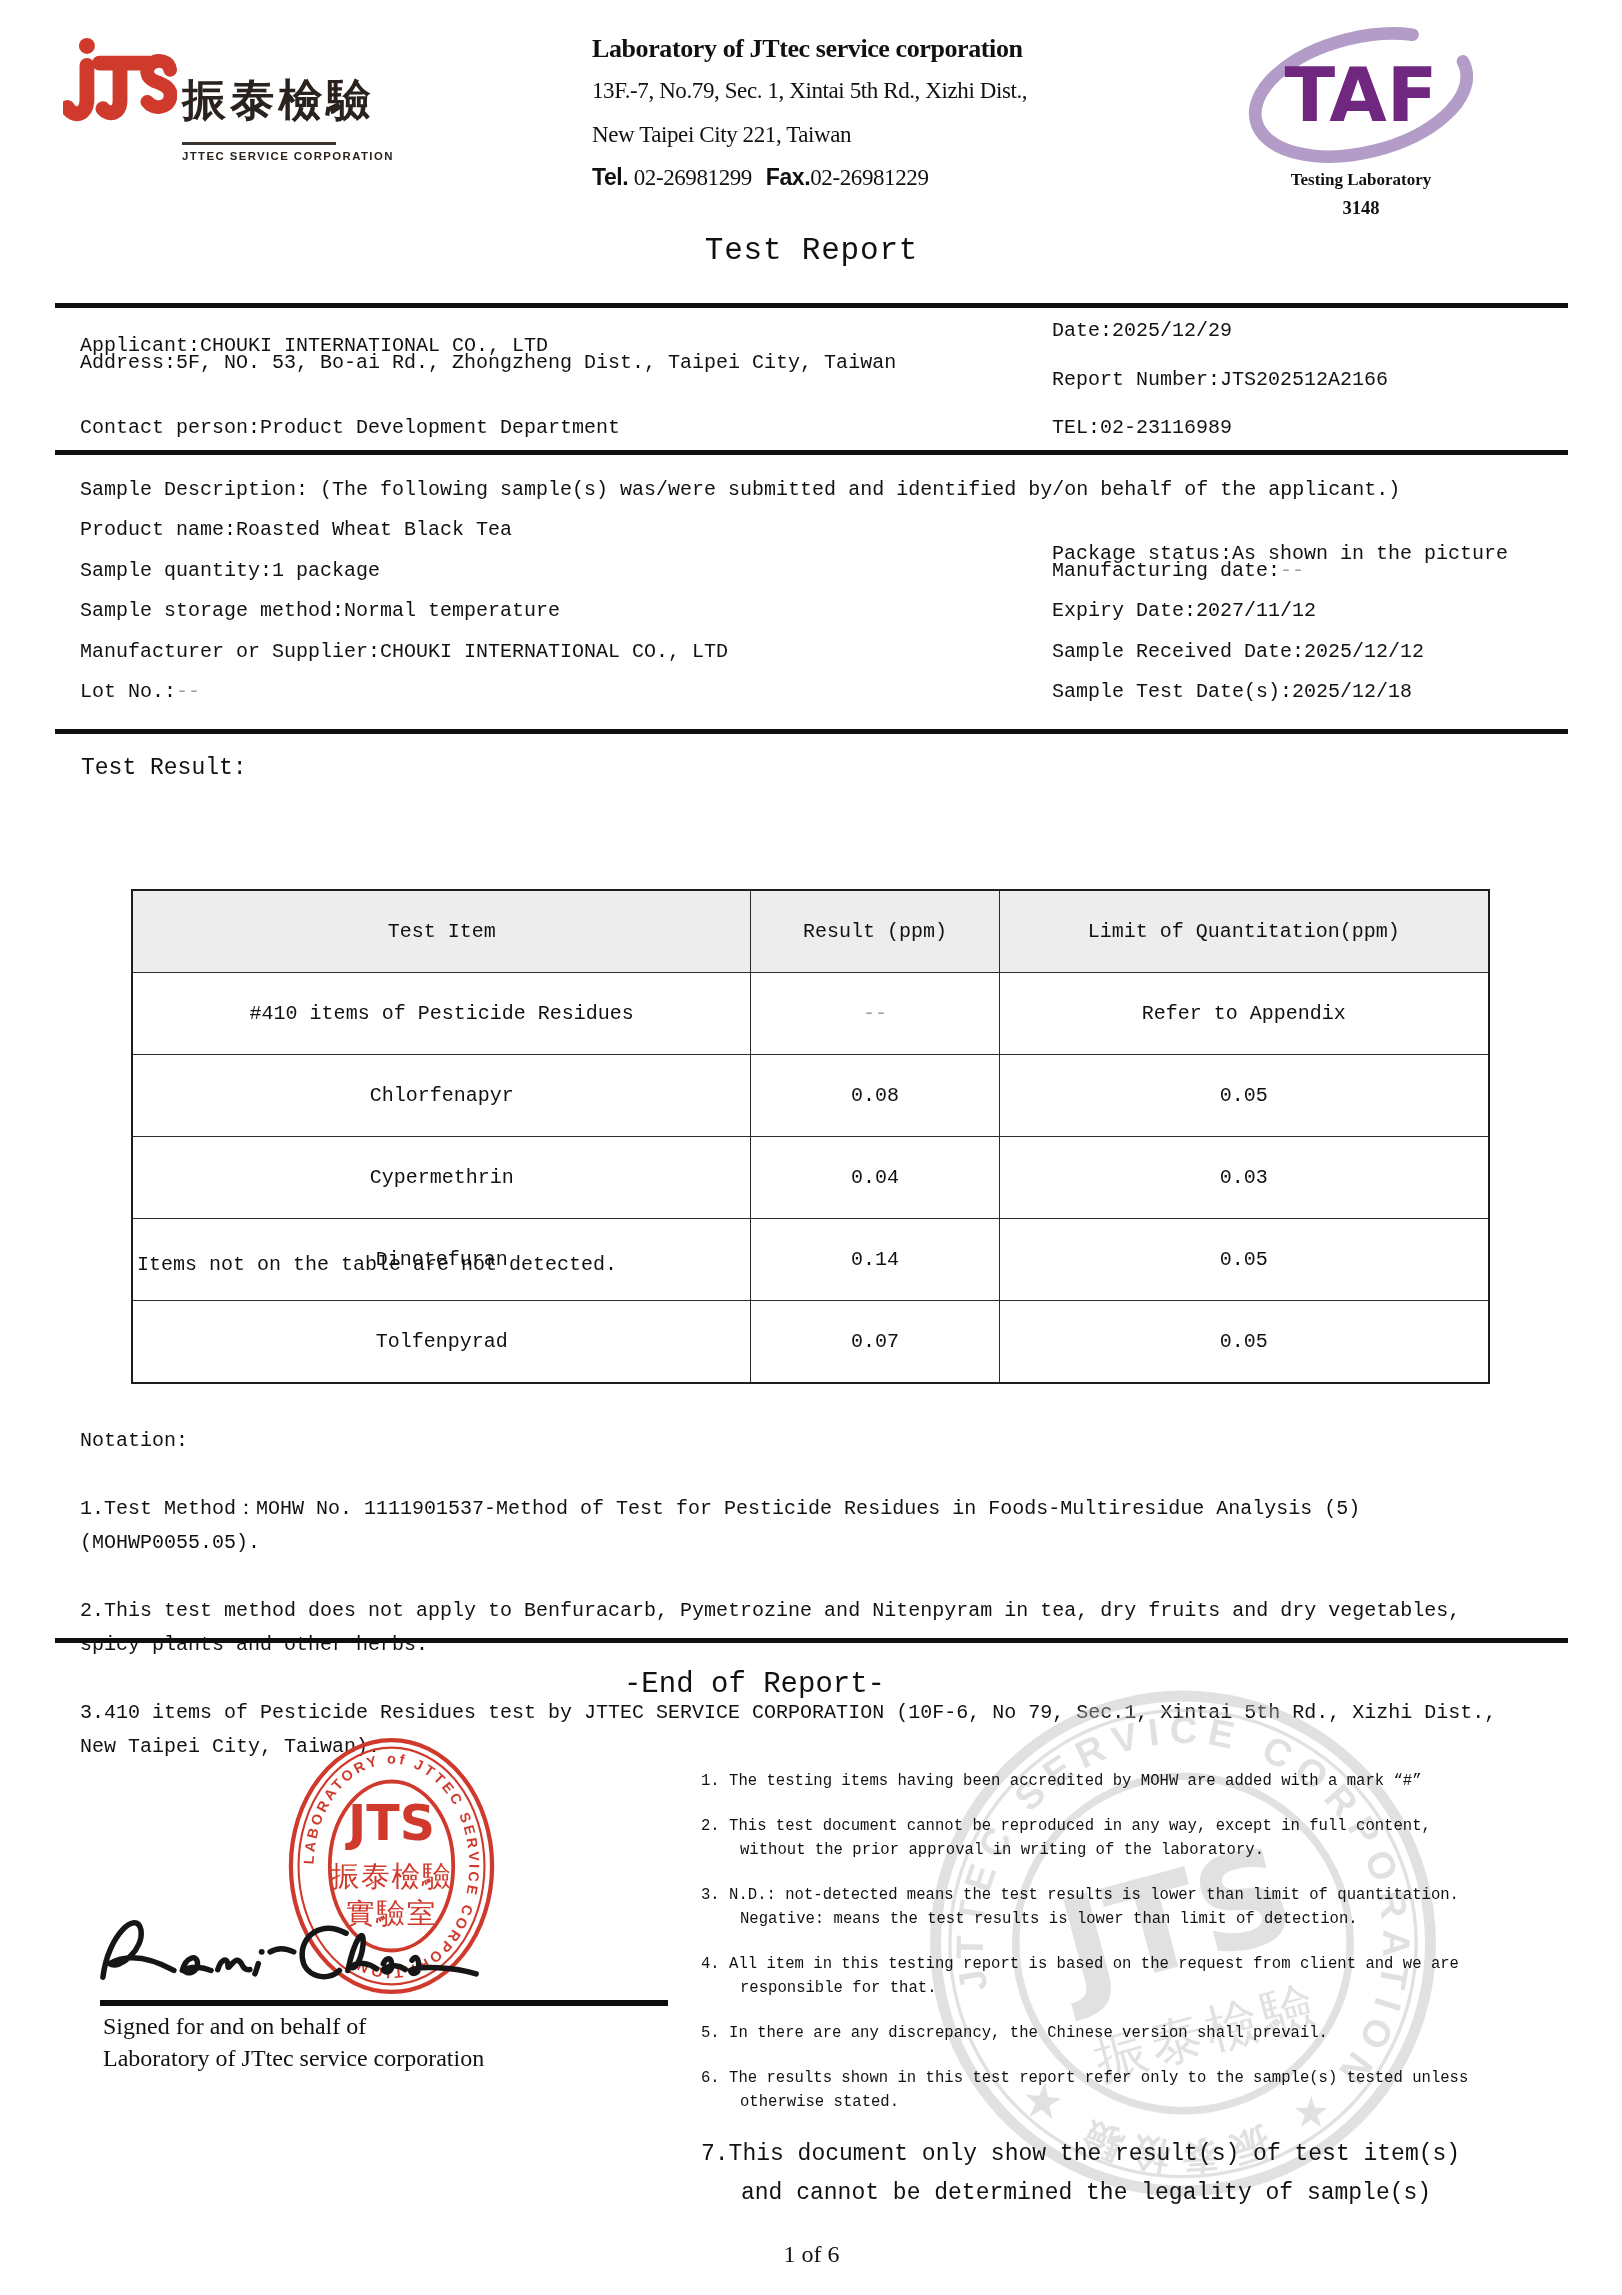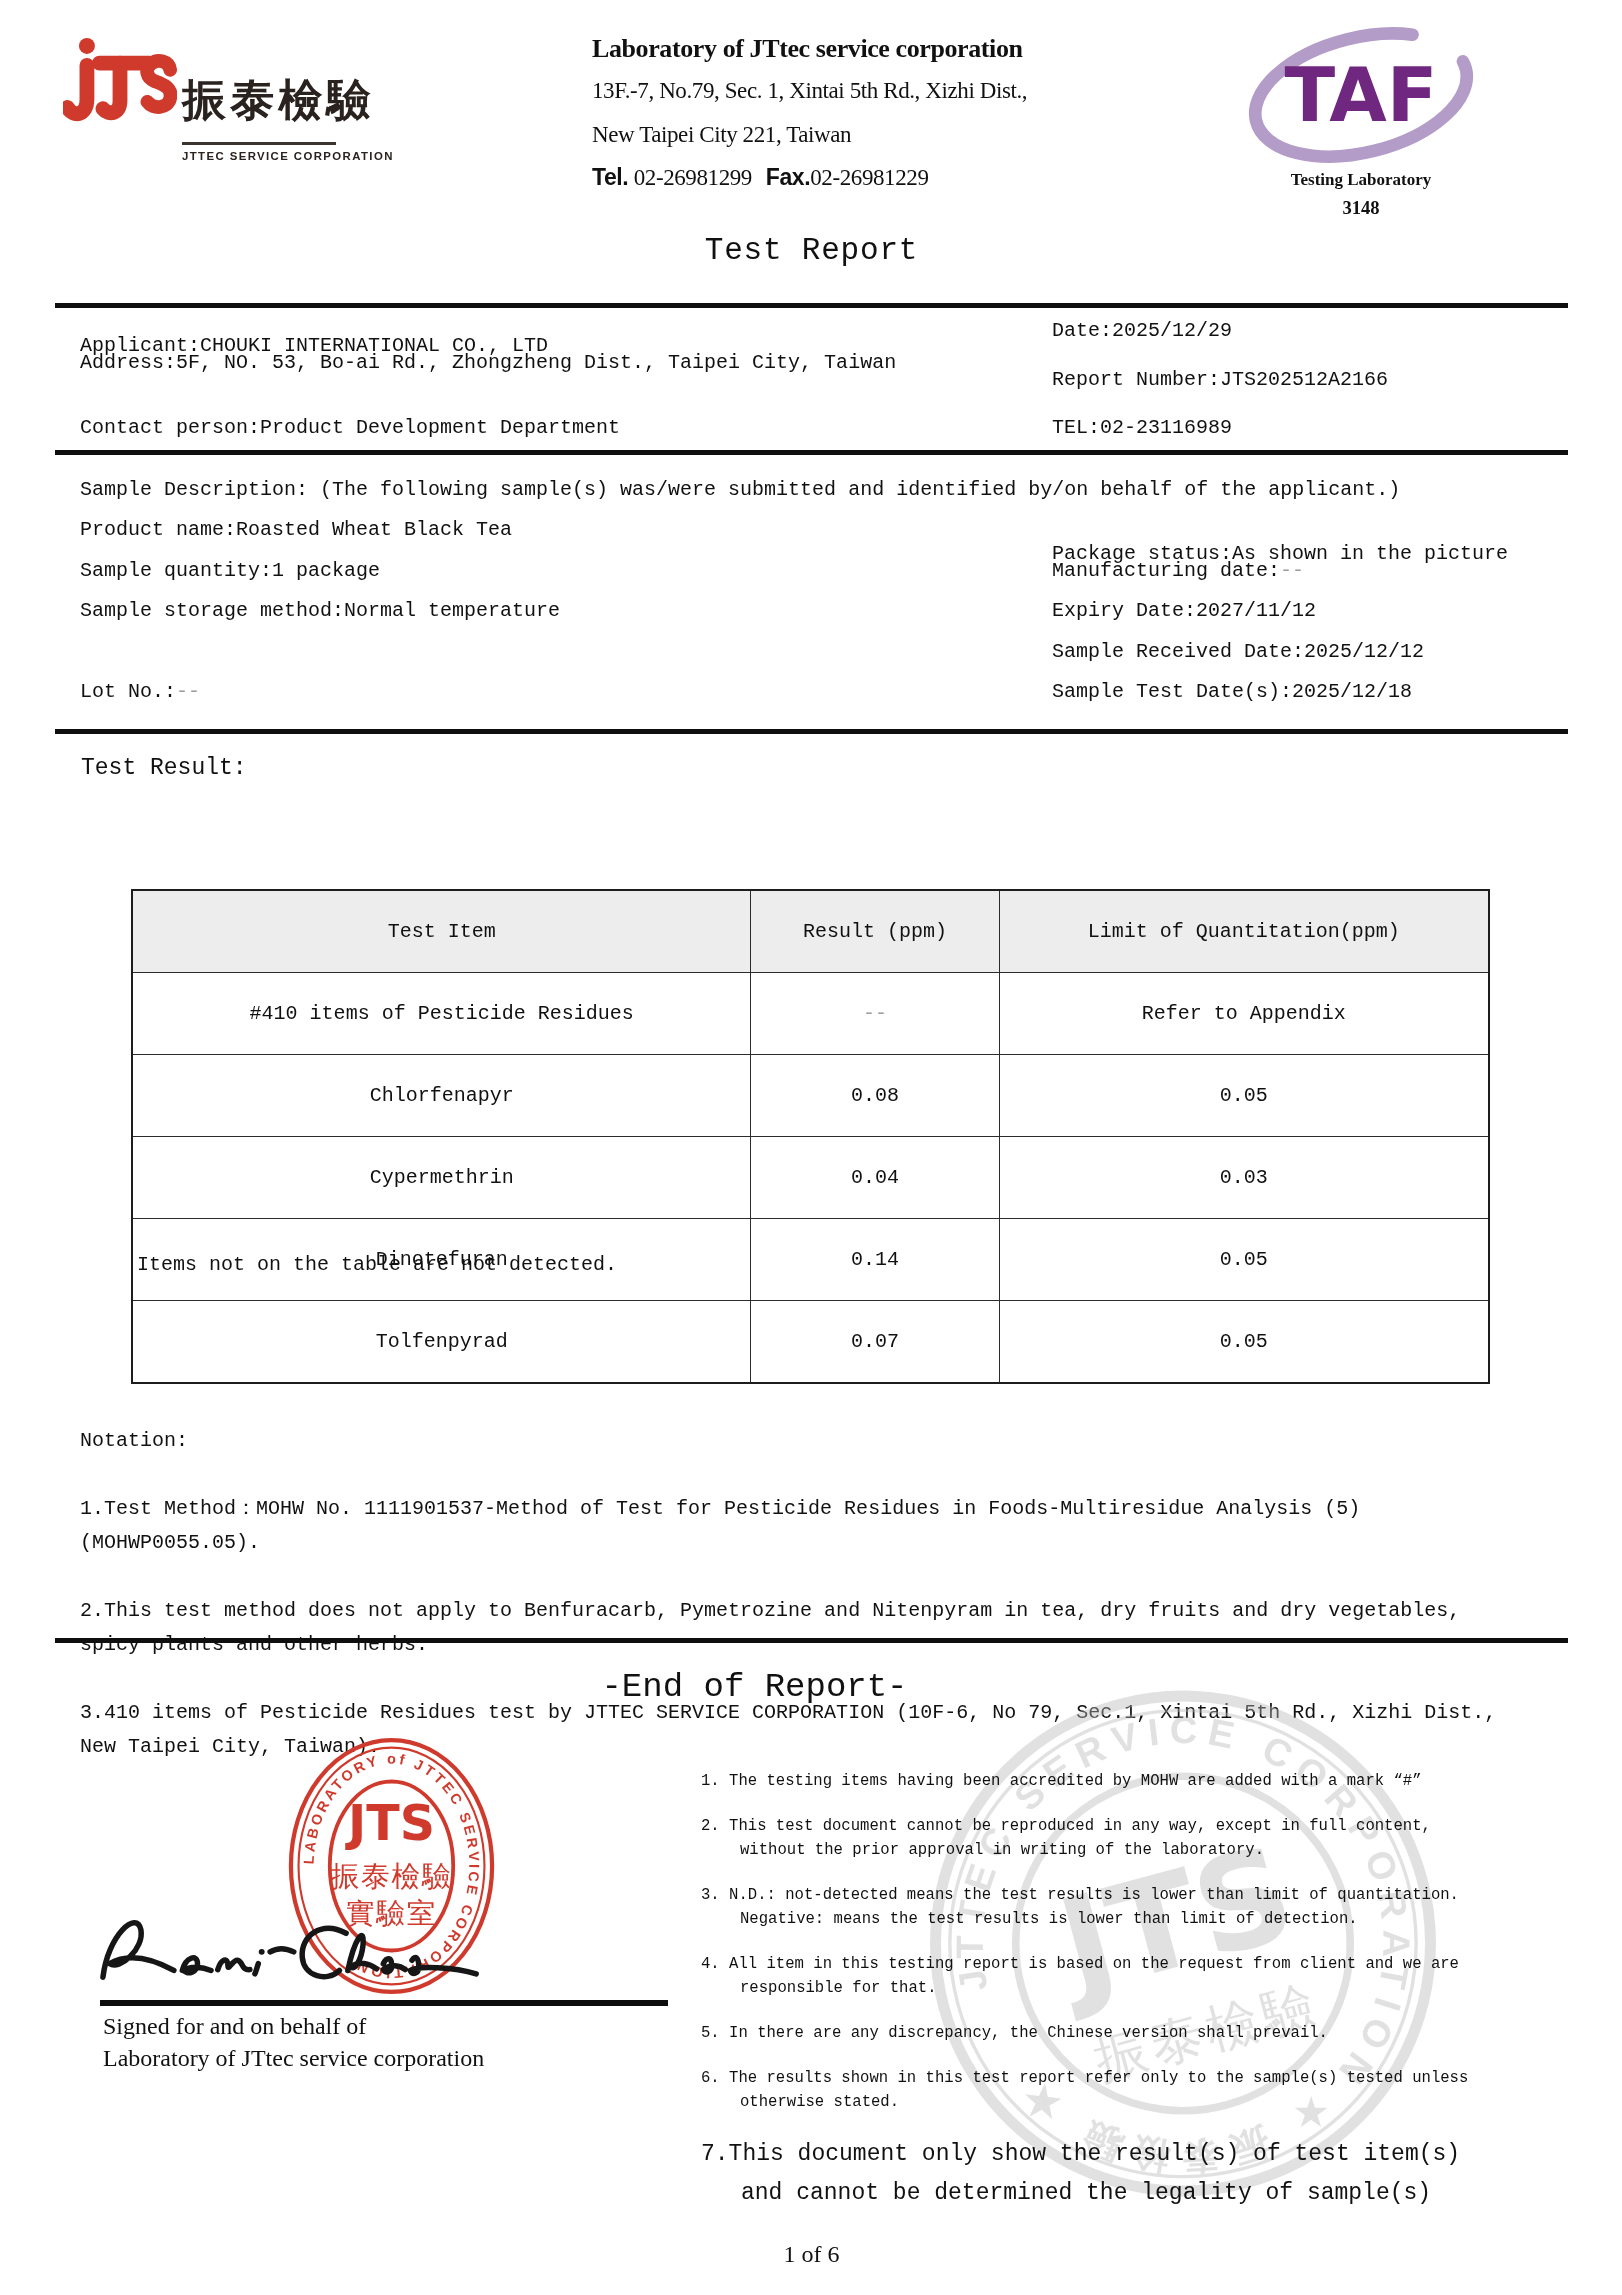--- a/index.html
+++ b/index.html
@@ -28,21 +28,21 @@
   
   .result-table{position:absolute;left:131px;top:889px;width:1359px;border-collapse:collapse;
                 font-size:20px;table-layout:fixed;}
   .result-table td,.result-table th{border:1.7px solid #2b2b2b;height:57px;text-align:center;
                 font-weight:normal;padding:12px;margin-top:20px;}
   .result-table{border:2.5px solid #1d1d1d;}
   .result-table thead th{background:#ededed;}
   .table-note{position:absolute;left:137px;top:1253px;font-size:20px;}
   .notation{position:absolute;left:80px;top:1390px;font-size:20px;line-height:34px;white-space:pre-line;}
   .notation div{white-space:pre-line;}
-  .end-title{position:absolute;left:0;top:1668px;width:1509px;text-align:center;font-size:34px;}
+  .end-title{position:absolute;left:0;top:1668px;width:1509px;text-align:center;font-size:29px;}
   .end-list{position:absolute;left:701px;top:1721px;width:898px;z-index:2;margin-top:48px;}
   .end-item{font-size:15.6px;line-height:24px;white-space:pre-line;padding-left:39px;
             text-indent:-39px;margin-bottom:21px;}
   .end-item-big{font-size:23px;line-height:39px;white-space:pre-line;padding-left:40px;
             text-indent:-40px;margin-top:5px;}
   .sig-line{position:absolute;left:100px;top:2000px;width:568px;height:6px;background:#0d0d0d;}
   .signed-1{position:absolute;left:103px;top:2013px;font-size:24px;font-family:"Liberation Serif",serif;}
   .signed-2{position:absolute;left:103px;top:2045px;font-size:24px;font-family:"Liberation Serif",serif;}
   .footer-page{position:absolute;left:0;top:2241px;width:1623px;text-align:center;font-size:24px;
                font-family:"Liberation Serif",serif;}
@@ -94,20 +94,21 @@
   <div class="info-row" style="left:1052px;top:319px;">Date:2025/12/29</div>
   <div class="info-row" style="left:1052px;top:368px;">Report Number:JTS202512A2166</div>
   <div class="info-row" style="left:1052px;top:416px;">TEL:02-23116989</div>
 
   <div class="rule" style="top:450px;"></div>
 
   <div class="info-row" style="left:80px;top:478px;">Sample Description: (The following sample(s) was/were submitted and identified by/on behalf of the applicant.)</div>
   <div class="info-row" style="left:80px;top:518px;">Product name:Roasted Wheat Black Tea</div>
   <div class="info-row" style="left:80px;top:559px;">Sample quantity:1 package</div>
   <div class="info-row" style="left:80px;top:599px;">Sample storage method:Normal temperature</div>
+  <div class="info-row" style="left:80px;top:640px;">Manufacturer or Supplier:CHOUKI INTERNATIONAL CO., LTD</div>
   <div class="info-row" style="left:80px;top:680px;">
     <span>Lot No.:</span><span class="muted">--</span>
   </div>
   <div class="info-row" style="left:1052px;top:518px;margin-top:24px;">Package status:As shown in the picture</div>
   <div class="info-row" style="left:1052px;top:559px;">
     <span>Manufacturing date:</span><span class="muted">--</span>
   </div>
   <div class="info-row" style="left:1052px;top:599px;">Expiry Date:2027/11/12</div>
   <div class="info-row" style="left:1052px;top:640px;">Sample Received Date:2025/12/12</div>
   <div class="info-row" style="left:1052px;top:680px;">Sample Test Date(s):2025/12/18</div>

